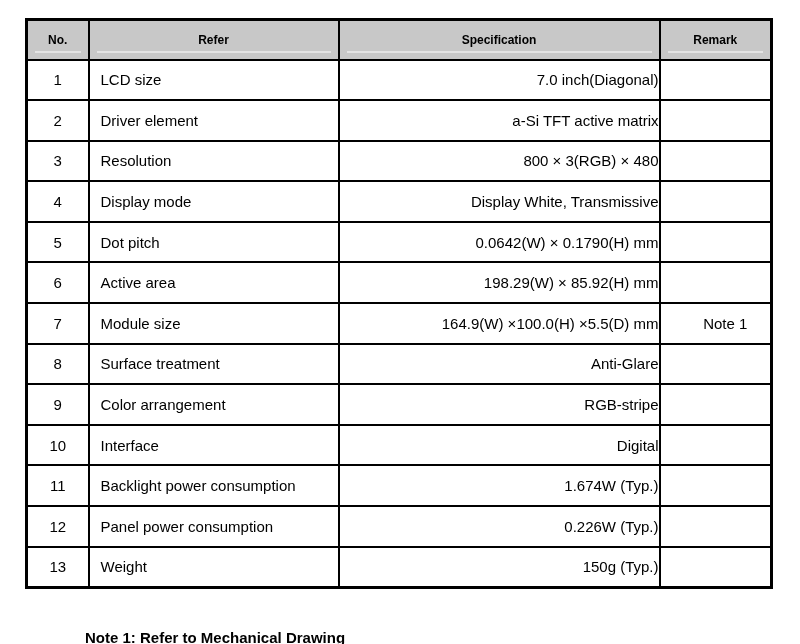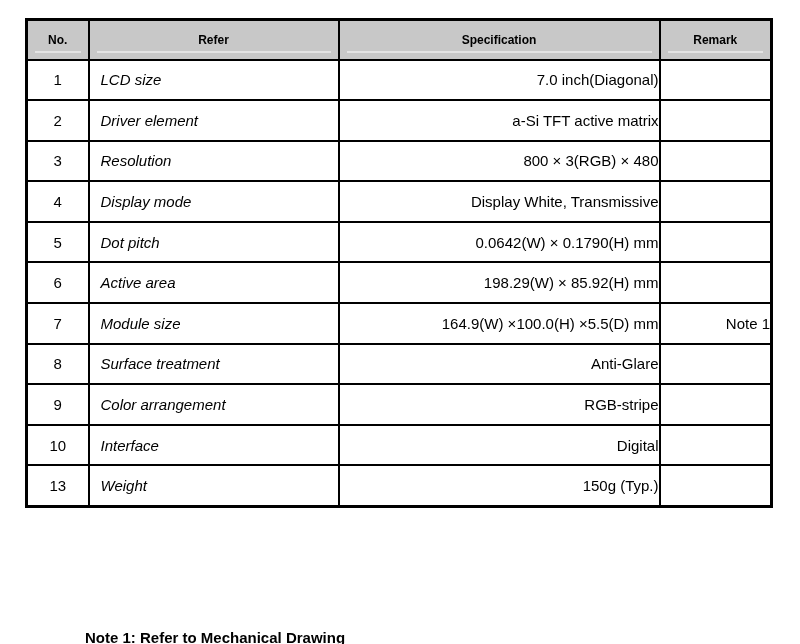--- a/index.html
+++ b/index.html
@@ -44,23 +44,23 @@
     left: 7px; right: 7px; bottom: 6px;
     height: 2px;
     background: #e3e3e3;
   }
   .spec-table td {
     height: 40.6px;
     font-size: 15px;
     background: #ffffff;
   }
   td.cell-no    { text-align: center; }
-  td.cell-item  { text-align: left; padding-left: 11px; font-style: italic; }
+  td.cell-item  { text-align: left; padding-left: 11px; }
   td.cell-spec  { text-align: right; padding-left: 9px; }
-  td.cell-remark{ text-align: right; padding-left: 20px; }
+  td.cell-remark{ text-align: center; padding-left: 20px; }
   .footnote {
     position: absolute;
     left: 85px; top: 629px;
     font-size: 15px;
     font-weight: bold;
     white-space: nowrap;
   }
 </style>
 </head>
 <body>
@@ -135,20 +135,32 @@
       <td class="cell-spec">RGB-stripe</td>
       <td class="cell-remark"></td>
     </tr>
     <tr>
       <td class="cell-no">10</td>
       <td class="cell-item">Interface</td>
       <td class="cell-spec">Digital</td>
       <td class="cell-remark"></td>
     </tr>
     <tr>
+      <td class="cell-no">11</td>
+      <td class="cell-item">Backlight power consumption</td>
+      <td class="cell-spec">1.674W (Typ.)</td>
+      <td class="cell-remark"></td>
+    </tr>
+    <tr>
+      <td class="cell-no">12</td>
+      <td class="cell-item">Panel power consumption</td>
+      <td class="cell-spec">0.226W (Typ.)</td>
+      <td class="cell-remark"></td>
+    </tr>
+    <tr>
       <td class="cell-no">13</td>
       <td class="cell-item">Weight</td>
       <td class="cell-spec">150g (Typ.)</td>
       <td class="cell-remark"></td>
     </tr>
   </tbody>
 </table>
 
 <div class="footnote">Note 1: Refer to Mechanical Drawing</div>
 

